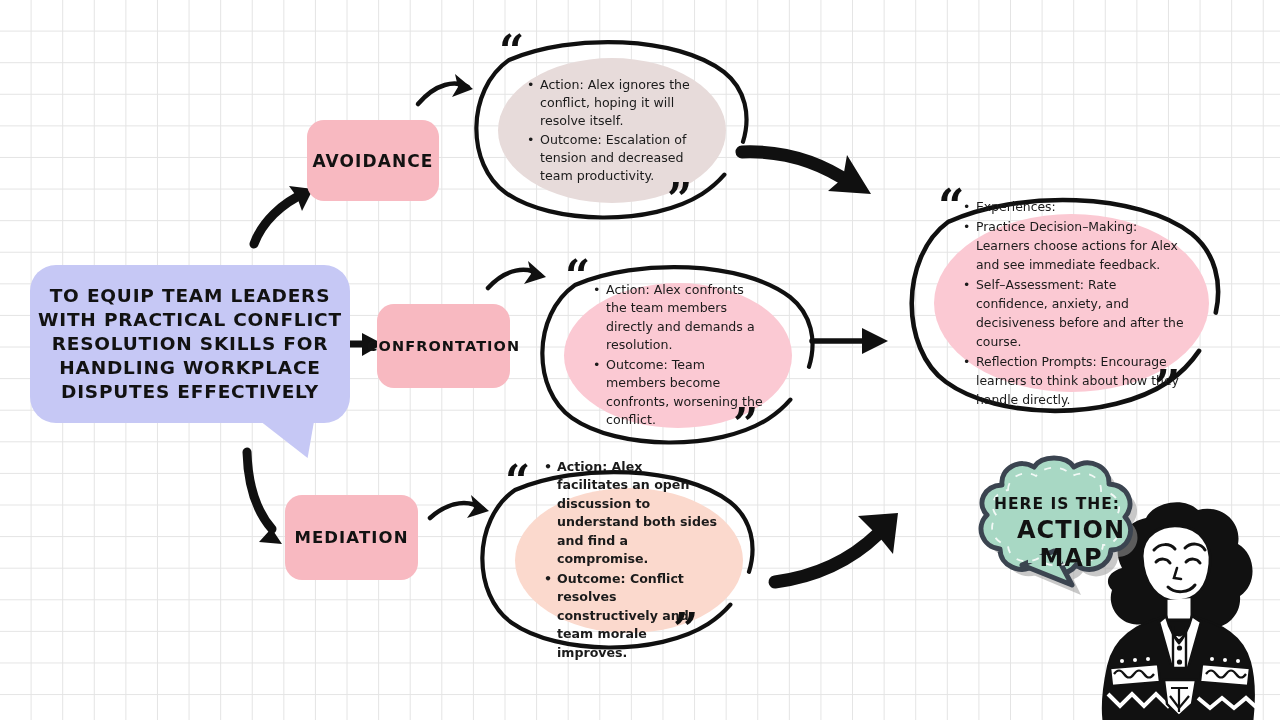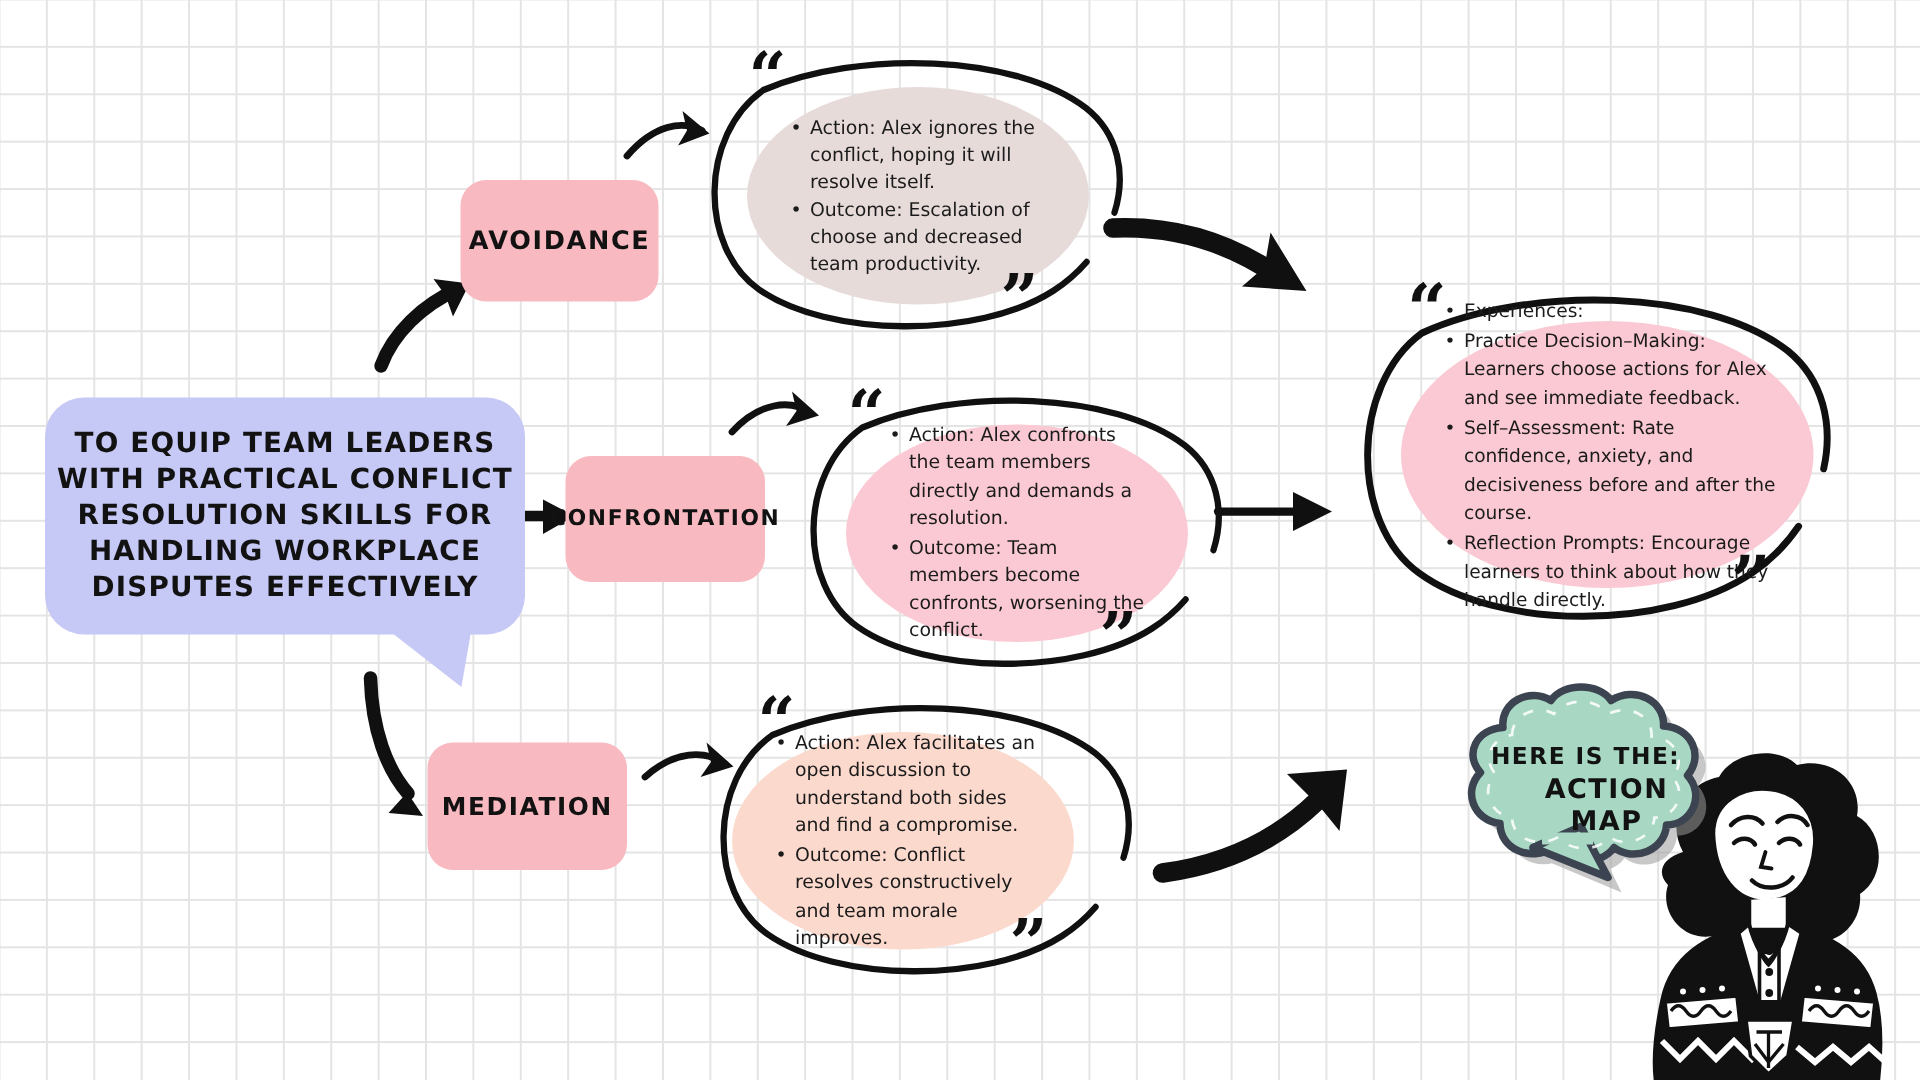--- a/index.html
+++ b/index.html
@@ -148,22 +148,23 @@
     left: 36px; top: 30px; width: 228px; height: 145px;
     background: #fbc9d3;
   }
   #g-confront li { font-size: 12.6px; line-height: 18.5px; }
   #g-confront .qm-open { left: 37px; top: 2px; font-size: 44px; }
   #g-confront .qm-close { left: 205px; top: 150px; font-size: 44px; }
 
   
   #g-mediate { left: 468px; top: 458px; width: 300px; height: 205px; }
   #g-mediate .quote-ellipse {
-    left: 20px; top: 30px; width: 228px; height: 145px;
+    left: 47px; top: 30px; width: 228px; height: 145px;
     background: #fbd9cd;
+    font-weight: bold;
   }
   #g-mediate li { font-size: 12.6px; line-height: 18.5px; }
   #g-mediate .qm-open { left: 37px; top: 2px; font-size: 44px; }
   #g-mediate .qm-close { left: 205px; top: 150px; font-size: 44px; }
 
   
   #g-outcome { left: 896px; top: 182px; width: 340px; height: 250px; }
   #g-outcome .quote-ellipse {
     left: 38px; top: 32px; width: 275px; height: 178px;
     background: #fbc9d3;
@@ -188,21 +189,21 @@
     font-weight: bold;
     font-size: 15.5px;
     letter-spacing: 1px;
     color: #121212;
     text-transform: uppercase;
   }
   #cloud-text .cloud-line2 {
     display: block;
     font-family: "DejaVu Sans", sans-serif;
     font-weight: bold;
-    font-size: 18px;
+    font-size: 24px;
     letter-spacing: 1px;
     color: #121212;
     text-transform: uppercase;
     margin-top: 3px;
     margin-left: 28px;
   }
 
   
   #person-illustration { left: 1080px; top: 498px; width: 205px; height: 226px; z-index: 5; }
 </style>
@@ -280,21 +281,21 @@
     <span class="stage-label">Confrontation</span>
   </div>
 
   <div class="quote-group" id="g-avoid">
     <svg class="quote-outline" width="300" height="205" viewBox="0 0 300 205">
       <path d="M47,32 C110,5 215,8 262,44 C300,74 288,135 240,166 C190,198 90,197 44,165 C4,137 4,62 47,32" fill="none" stroke="#101010" stroke-width="4.2" stroke-linecap="round" stroke-dasharray="300 38 400 34"></path>
     </svg>
     <div class="quote-ellipse">
       <ul>
         <li>Action: Alex ignores the conflict, hoping it will resolve itself.</li>
-        <li>Outcome: Escalation of choose and decreased team productivity.</li>
+        <li>Outcome: Escalation of tension and decreased team productivity.</li>
       </ul>
     </div>
     <span class="quote-mark qm-open">“</span>
     <span class="quote-mark qm-close">”</span>
   </div>
 
   <div class="quote-group" id="g-confront">
     <svg class="quote-outline" width="300" height="205" viewBox="0 0 300 205">
       <path d="M47,32 C110,5 215,8 262,44 C300,74 288,135 240,166 C190,198 90,197 44,165 C4,137 4,62 47,32" fill="none" stroke="#101010" stroke-width="4.2" stroke-linecap="round" stroke-dasharray="300 38 400 34"></path>
     </svg>

